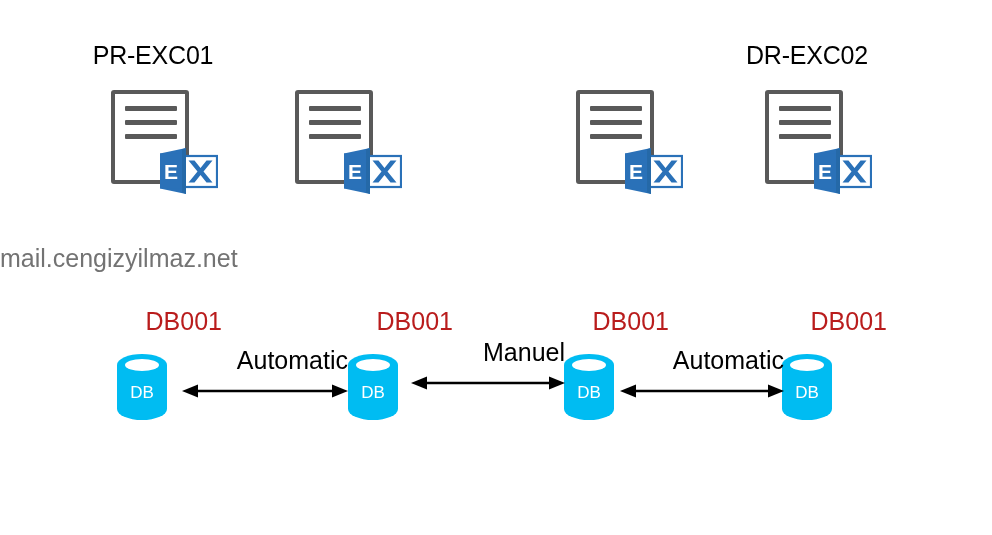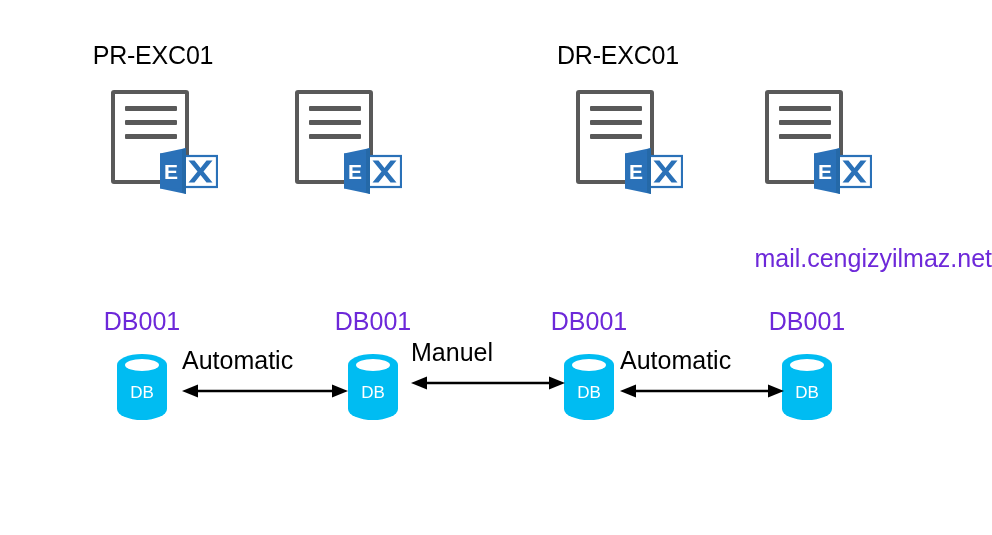--- a/index.html
+++ b/index.html
@@ -65,48 +65,48 @@
     left: 55px;
     top: 64px;
     width: 58px;
     height: 46px;
   }
 
   
   .domain-caption {
     position: absolute;
     width: 100%;
+    text-align: left;
+    font-size: 25px;
+    color: #737373;
+    white-space: nowrap;
+  }
+
+  
+  .db-label {
+    position: absolute;
+    width: 160px;
     text-align: right;
     font-size: 25px;
-    color: #6d28d9;
-    white-space: nowrap;
-  }
-
-  
-  .db-label {
-    position: absolute;
-    width: 160px;
-    text-align: center;
-    font-size: 25px;
-    color: #6d28d9;
+    color: #b91c1c;
     white-space: nowrap;
   }
   .db-icon {
     position: absolute;
     width: 50px;
     height: 66px;
   }
 
   
   .arrow-wrap { position: absolute; }
   .arrow-label {
     position: absolute;
     top: 0;
     width: 100%;
-    text-align: left;
+    text-align: right;
     font-size: 25px;
     color: #000000;
     white-space: nowrap;
   }
   .arrow-svg {
     position: absolute;
     top: 34px;
     left: 0;
   }
 </style>
@@ -141,37 +141,37 @@
       <rect x="24" y="8" width="33" height="31" fill="#ffffff"></rect>
       <rect x="24" y="8" width="33" height="31" fill="none" stroke="#2a71b8" stroke-width="2.2"></rect>
       <path d="M28.5 12.5 L34.5 12.5 L40.5 20 L46.5 12.5 L52.5 12.5 L43.5 23.5 L52.5 34.5 L46.5 34.5 L40.5 27 L34.5 34.5 L28.5 34.5 L37.5 23.5 Z" fill="#2a71b8"></path>
       <path d="M0 5.5 L26 0 L26 46 L0 40.5 Z" fill="#2a71b8"></path>
       <rect x="0" y="5.5" width="26" height="34.8" fill="#2a71b8"></rect>
       <path d="M26 0 L26 46 L22 44.5 L22 1.2 Z" fill="#2569a8"></path>
       <text x="11" y="30.5" font-family="'Liberation Sans', sans-serif" font-size="21" font-weight="bold" fill="#ffffff" text-anchor="middle">E</text>
     </svg>
   </div>
 
-  <div class="server-label" style="left:518px; top:33px;">DR-EXC01</div>
   <div class="server-icon" style="left:570px; top:76px;">
     <div class="doc-frame"></div>
     <div class="doc-line l1"></div>
     <div class="doc-line l2"></div>
     <div class="doc-line l3"></div>
     <svg class="exch-badge" viewBox="0 0 58 46">
       <rect x="24" y="8" width="33" height="31" fill="#ffffff"></rect>
       <rect x="24" y="8" width="33" height="31" fill="none" stroke="#2a71b8" stroke-width="2.2"></rect>
       <path d="M28.5 12.5 L34.5 12.5 L40.5 20 L46.5 12.5 L52.5 12.5 L43.5 23.5 L52.5 34.5 L46.5 34.5 L40.5 27 L34.5 34.5 L28.5 34.5 L37.5 23.5 Z" fill="#2a71b8"></path>
       <path d="M0 5.5 L26 0 L26 46 L0 40.5 Z" fill="#2a71b8"></path>
       <rect x="0" y="5.5" width="26" height="34.8" fill="#2a71b8"></rect>
       <path d="M26 0 L26 46 L22 44.5 L22 1.2 Z" fill="#2569a8"></path>
       <text x="11" y="30.5" font-family="'Liberation Sans', sans-serif" font-size="21" font-weight="bold" fill="#ffffff" text-anchor="middle">E</text>
     </svg>
   </div>
 
+  <div class="server-label" style="left:707px; top:33px;">DR-EXC02</div>
   <div class="server-icon" style="left:759px; top:76px;">
     <div class="doc-frame"></div>
     <div class="doc-line l1"></div>
     <div class="doc-line l2"></div>
     <div class="doc-line l3"></div>
     <svg class="exch-badge" viewBox="0 0 58 46">
       <rect x="24" y="8" width="33" height="31" fill="#ffffff"></rect>
       <rect x="24" y="8" width="33" height="31" fill="none" stroke="#2a71b8" stroke-width="2.2"></rect>
       <path d="M28.5 12.5 L34.5 12.5 L40.5 20 L46.5 12.5 L52.5 12.5 L43.5 23.5 L52.5 34.5 L46.5 34.5 L40.5 27 L34.5 34.5 L28.5 34.5 L37.5 23.5 Z" fill="#2a71b8"></path>
       <path d="M0 5.5 L26 0 L26 46 L0 40.5 Z" fill="#2a71b8"></path>

